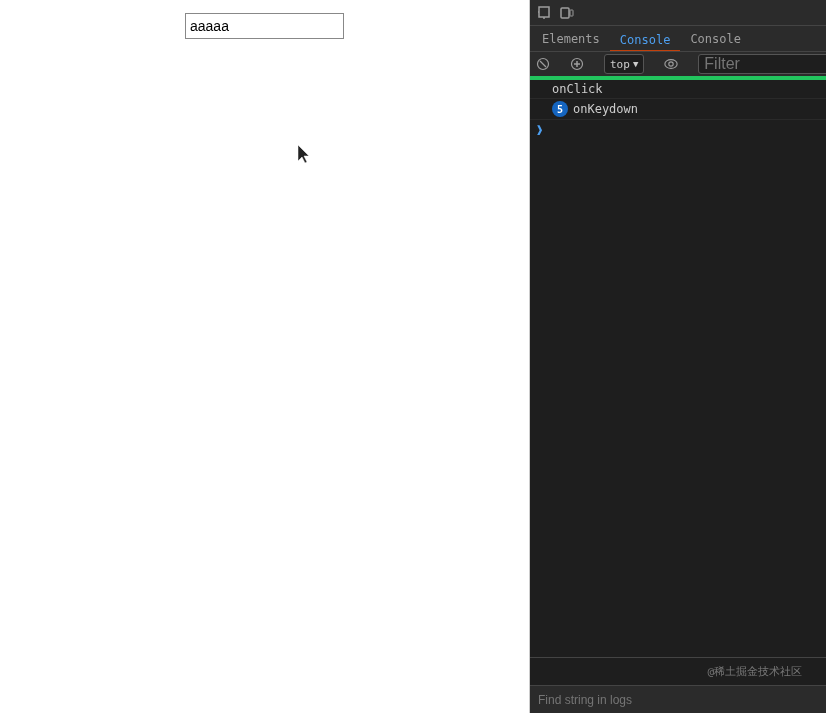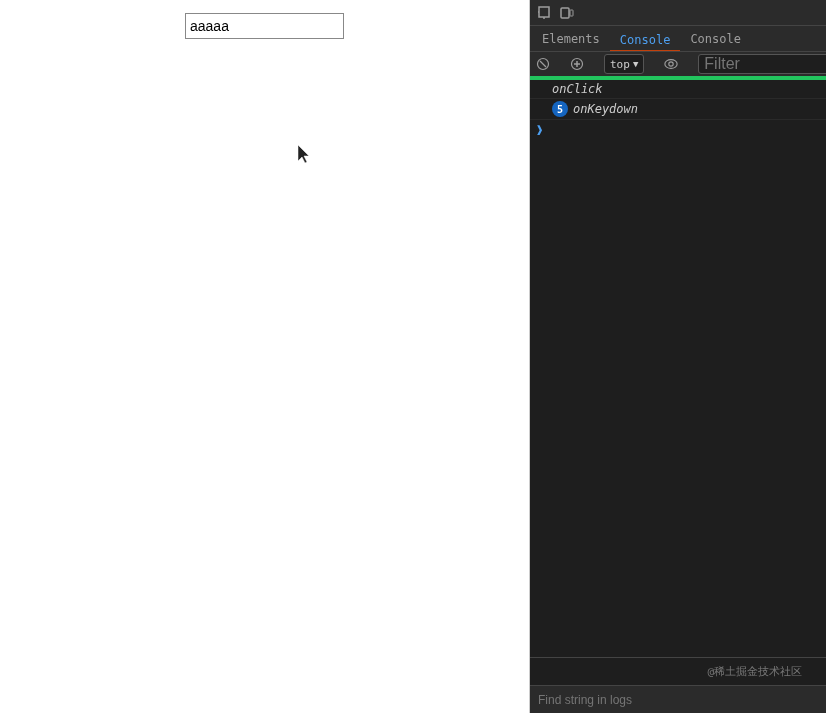--- a/index.html
+++ b/index.html
@@ -197,21 +197,20 @@
       border-radius: 50%;
       font-size: 10px;
       font-weight: bold;
       margin-right: 5px;
       flex-shrink: 0;
     }
 
     .console-row .row-text {
       font-size: 12px;
       color: #ccc;
-      font-style: italic;
     }
 
     .prompt-row {
       display: flex;
       align-items: center;
       padding: 3px 6px;
       color: #ccc;
     }
 
     .prompt-chevron {

